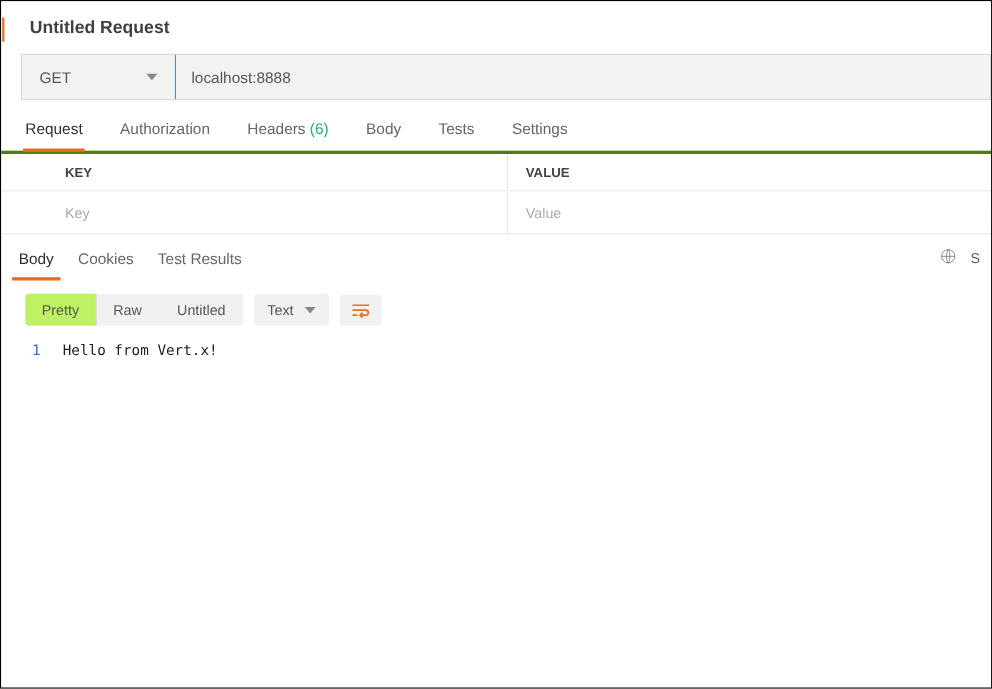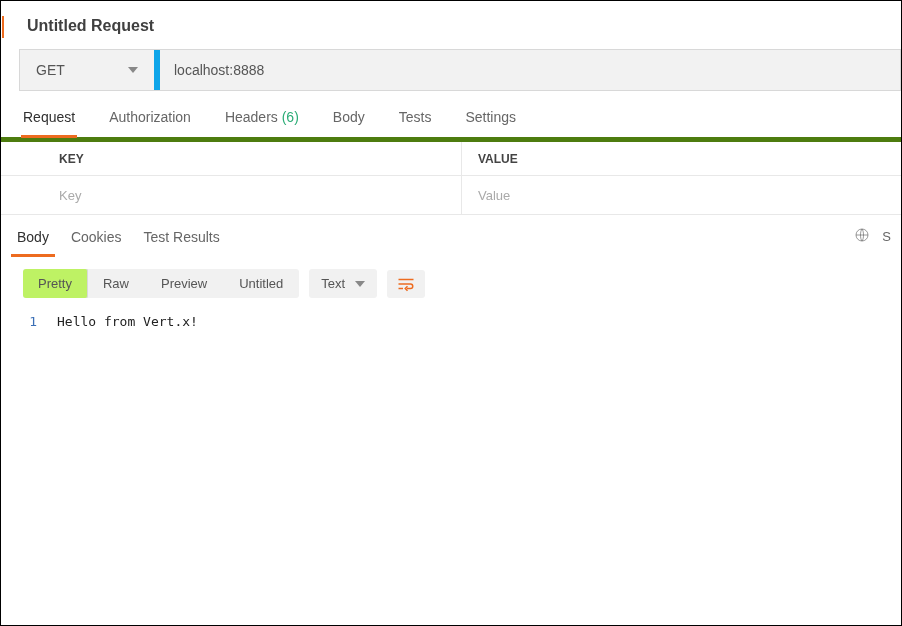--- a/index.html
+++ b/index.html
@@ -32,21 +32,21 @@
   height: 42px;
   border: 1px solid #d8d8d8;
   background: #f2f2f2;
 }
 .method-select {
   width: 140px;
   display: flex;
   align-items: center;
   justify-content: space-between;
   padding: 0 16px 0 16px;
-  border-right: 6px solid #0ea5e9;
+  border-right: 1px solid #0ea5e9;
   color: #555;
   font-size: 14px;
   cursor: pointer;
 }
 .caret-down {
   width: 0; height: 0;
   border-left: 5px solid transparent;
   border-right: 5px solid transparent;
   border-top: 6px solid #888;
 }
@@ -70,21 +70,21 @@
 .req-tab.active { color: #303030; }
 .req-tab.active::after {
   content: "";
   position: absolute;
   left: -2px; right: -2px; bottom: -1px;
   height: 3px;
   background: #ed6b1f;
 }
 .badge-green { color: #2bac76; }
 .params-table {
-  border-top: 5px solid #4d7c0f;
+  border-top: 3px solid #4d7c0f;
   border-bottom: 1px solid #e8e8e8;
   margin-top: 0;
 }
 .params-head {
   display: flex;
   font-size: 12px;
   font-weight: 600;
   color: #444;
   height: 34px;
   align-items: center;
@@ -266,21 +266,20 @@
         </svg>
     </span>
     <span>S</span>
   </div>
 </div>
 
 <div class="view-row">
   <div class="seg-group">
     <button class="seg-btn active">Pretty</button>
     <button class="seg-btn">Raw</button>
-    <button class="seg-btn">Preview</button>
     <button class="seg-btn">Untitled</button>
   </div>
   <div class="fmt-select">
     <span>Text</span>
     <span class="caret-down"></span>
   </div>
   <div class="wrap-btn">
     <svg viewBox="0 0 24 20">
       <path d="M2 4h20"></path>
         <path d="M2 10h16a3 3 0 0 1 0 6h-5"></path>

